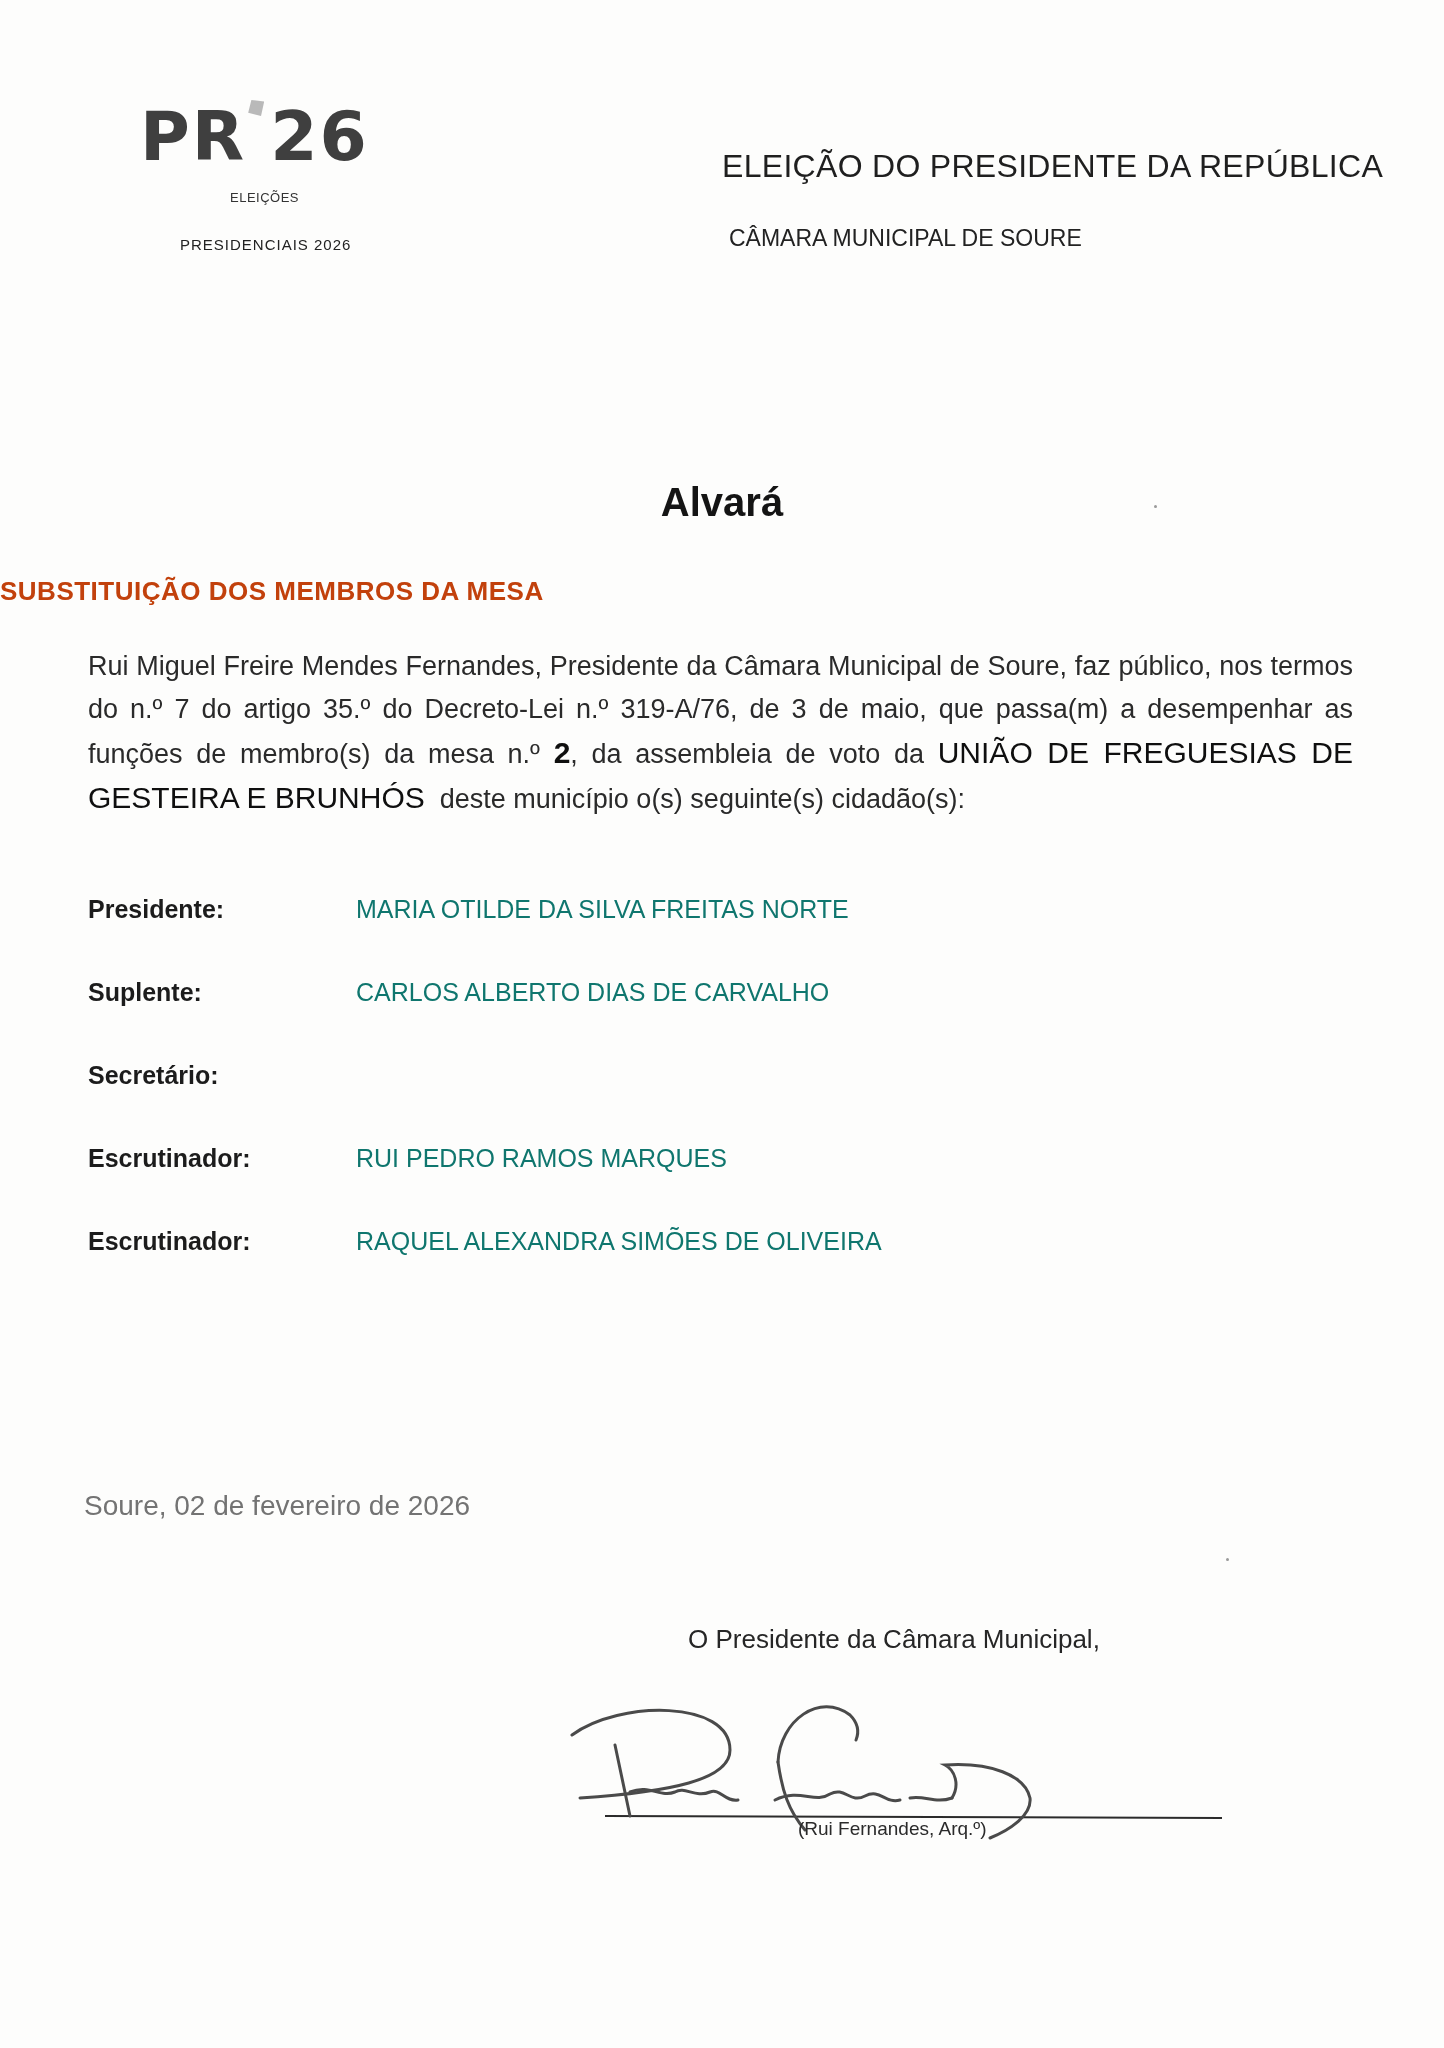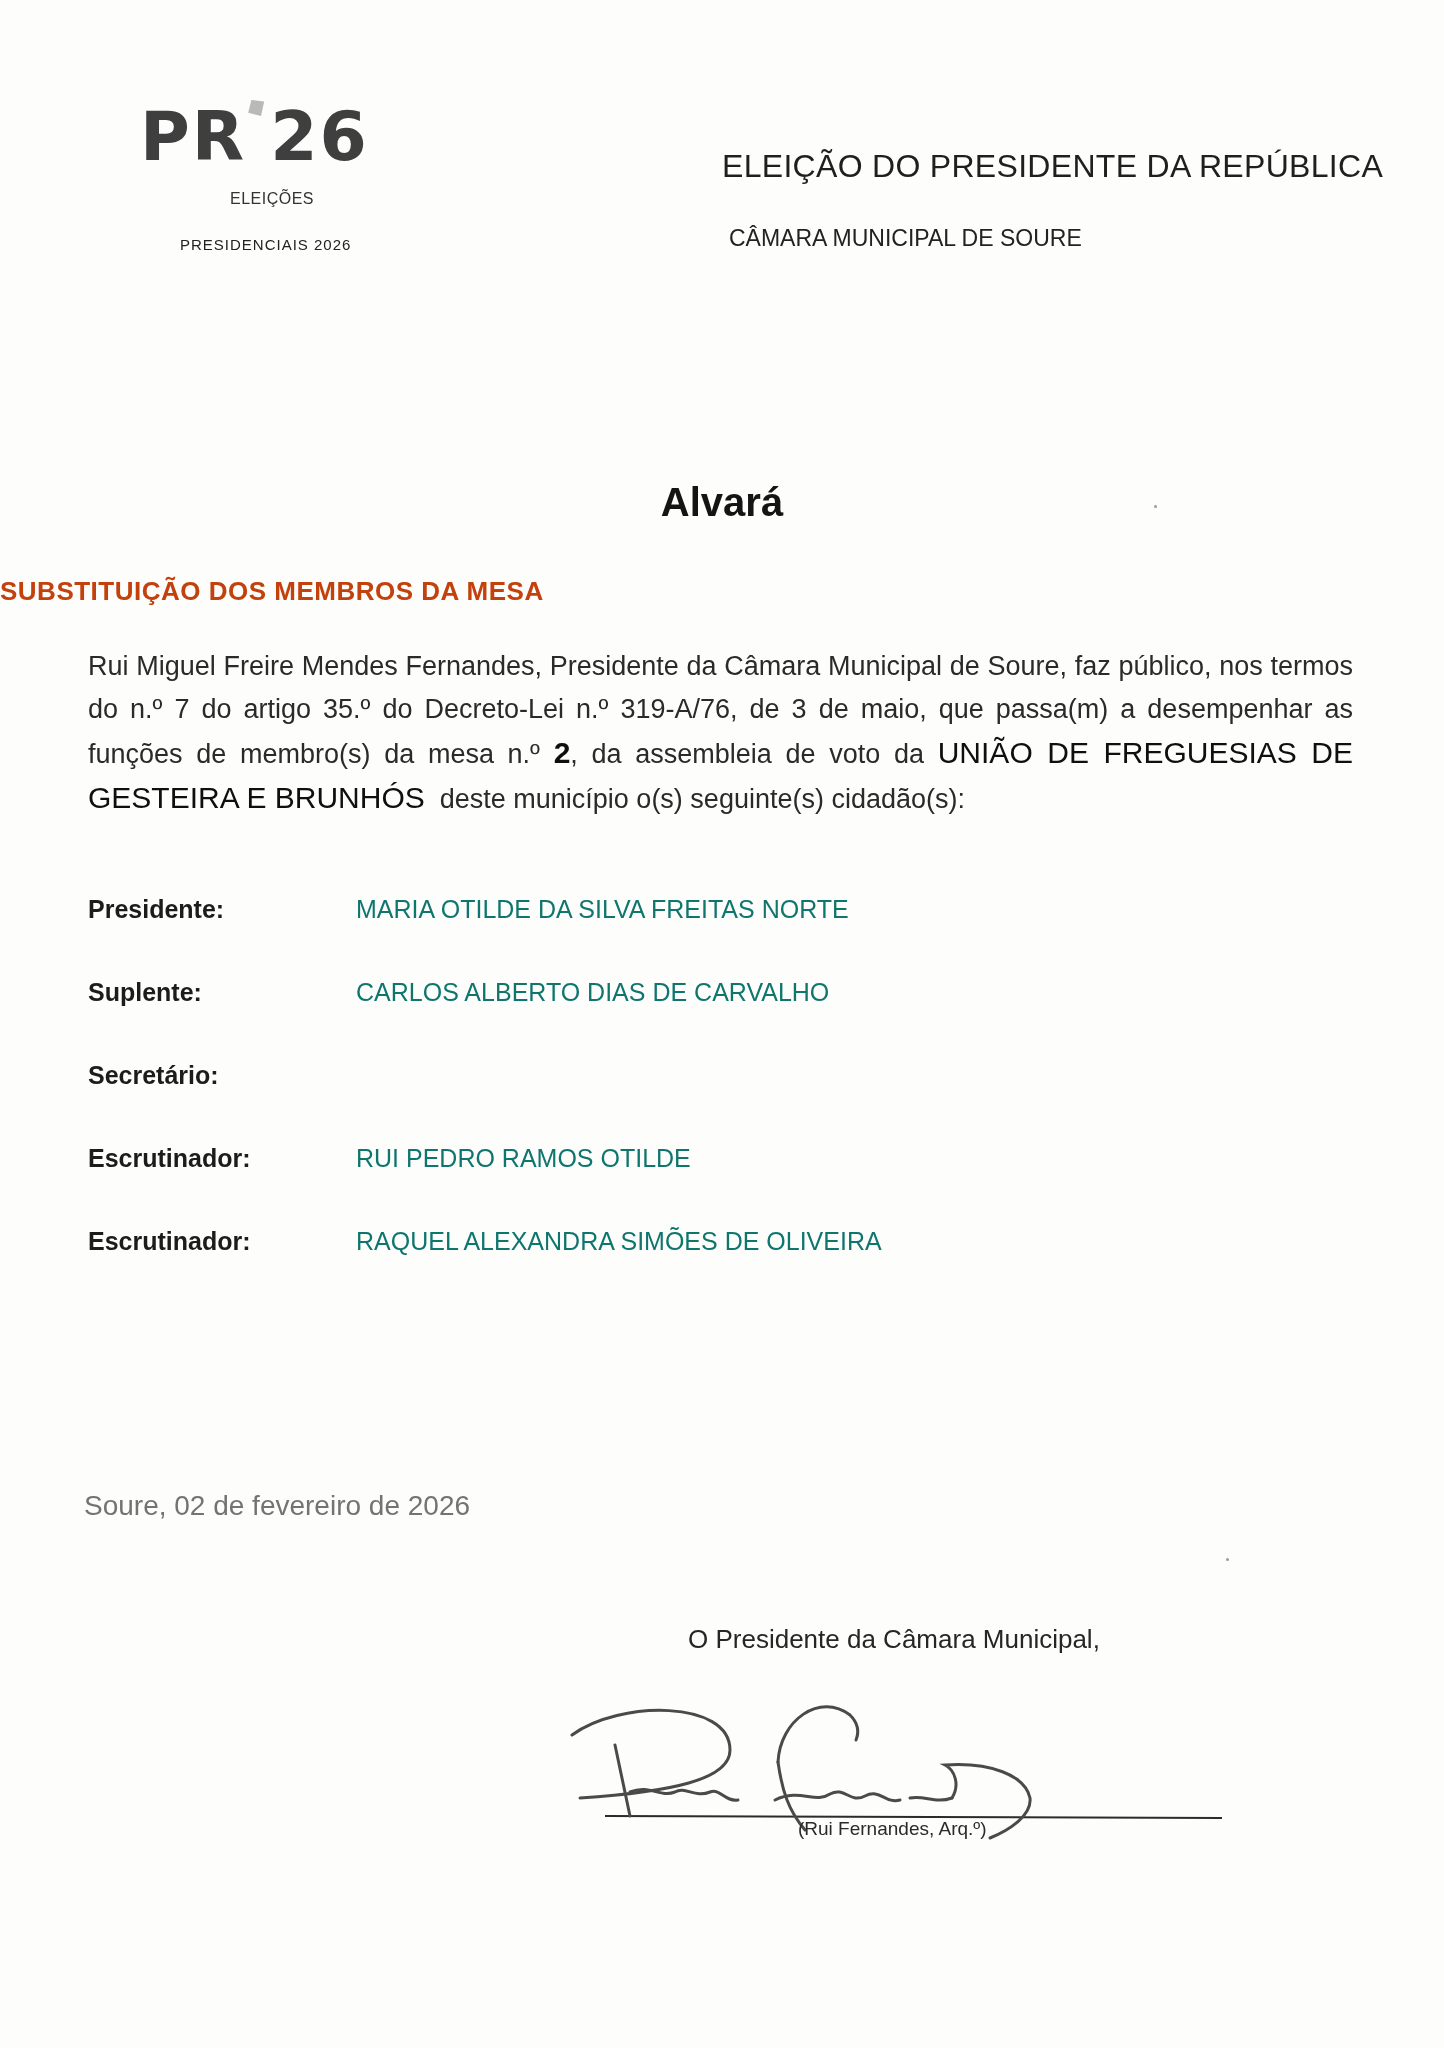--- a/index.html
+++ b/index.html
@@ -5,21 +5,21 @@
     html, body { margin: 0; padding: 0; }
     body {
       width: 1444px; height: 2048px; background: #fdfdfc; position: relative; overflow: hidden;
       font-family: "Liberation Sans", "DejaVu Sans", sans-serif; color: #1d1d1d;
     }
     .page { position: absolute; left: 0; top: 0; width: 1428px; height: 2048px; }
     
     .logo { position: absolute; left: 140px; top: 100px; width: 260px; }
     .logo-mark { font-family: "DejaVu Sans", sans-serif; font-weight: bold; font-size: 68px; color: #3f3f3f; letter-spacing: 2px; line-height: 1; white-space: nowrap; }
     .logo-mark .mid { display: inline-block; width: 16px; height: 16px; margin: 0 6px 0 2px; vertical-align: 44px; background: #b9b9b9; clip-path: polygon(20% 0, 100% 10%, 80% 100%, 0 80%); }
-    .logo-sub1 { position: absolute; left: 90px; top: 90px; font-size: 16px; color: #333; letter-spacing: 0.5px; }
+    .logo-sub1 { position: absolute; left: 90px; top: 90px; font-size: 13px; color: #333; letter-spacing: 0.5px; }
     .logo-sub2 { position: absolute; left: 40px; top: 136px; font-size: 15px; color: #222; letter-spacing: 1px; white-space: nowrap; }
     .header-title { position: absolute; left: 722px; top: 148px; font-size: 32px; color: #1f1f1f; white-space: nowrap; letter-spacing: 0.3px; }
     .header-sub { position: absolute; left: 722px; top: 225px; font-size: 23px; color: #222; white-space: nowrap; margin-left: 7px; }
     
     .doc-title { position: absolute; left: 0; width: 1444px; top: 480px; text-align: center; font-size: 40px; font-weight: bold; color: #141414; }
     .doc-subtitle { position: absolute; left: 0; width: 1444px; top: 576px; text-align: left; font-size: 26px; font-weight: bold; color: #c2410c; letter-spacing: 0.5px; }
     
     .para { position: absolute; left: 88px; width: 1265px; top: 645px; font-size: 27px; line-height: 43px; text-align: justify; text-align-last: left; color: #2a2a2a; font-weight: 300; }
     .para b { font-weight: normal; color: #0f0f0f; font-size: 30px; }
     .para .bnum { font-weight: bold; }
@@ -61,21 +61,21 @@
     </div>
     <div class="member">
       <span class="role">Suplente:</span>
       <span class="name">CARLOS ALBERTO DIAS DE CARVALHO</span>
     </div>
     <div class="member">
       <span class="role">Secretário:</span>
     </div>
     <div class="member">
       <span class="role">Escrutinador:</span>
-      <span class="name">RUI PEDRO RAMOS OTILDE</span>
+      <span class="name">RUI PEDRO RAMOS MARQUES</span>
     </div>
     <div class="member">
       <span class="role">Escrutinador:</span>
       <span class="name">RAQUEL ALEXANDRA SIMÕES DE OLIVEIRA</span>
     </div>
   </div>
 
   <div class="date">Soure, 02 de fevereiro de 2026</div>
 
   <div class="sig-label">O Presidente da Câmara Municipal,</div>

